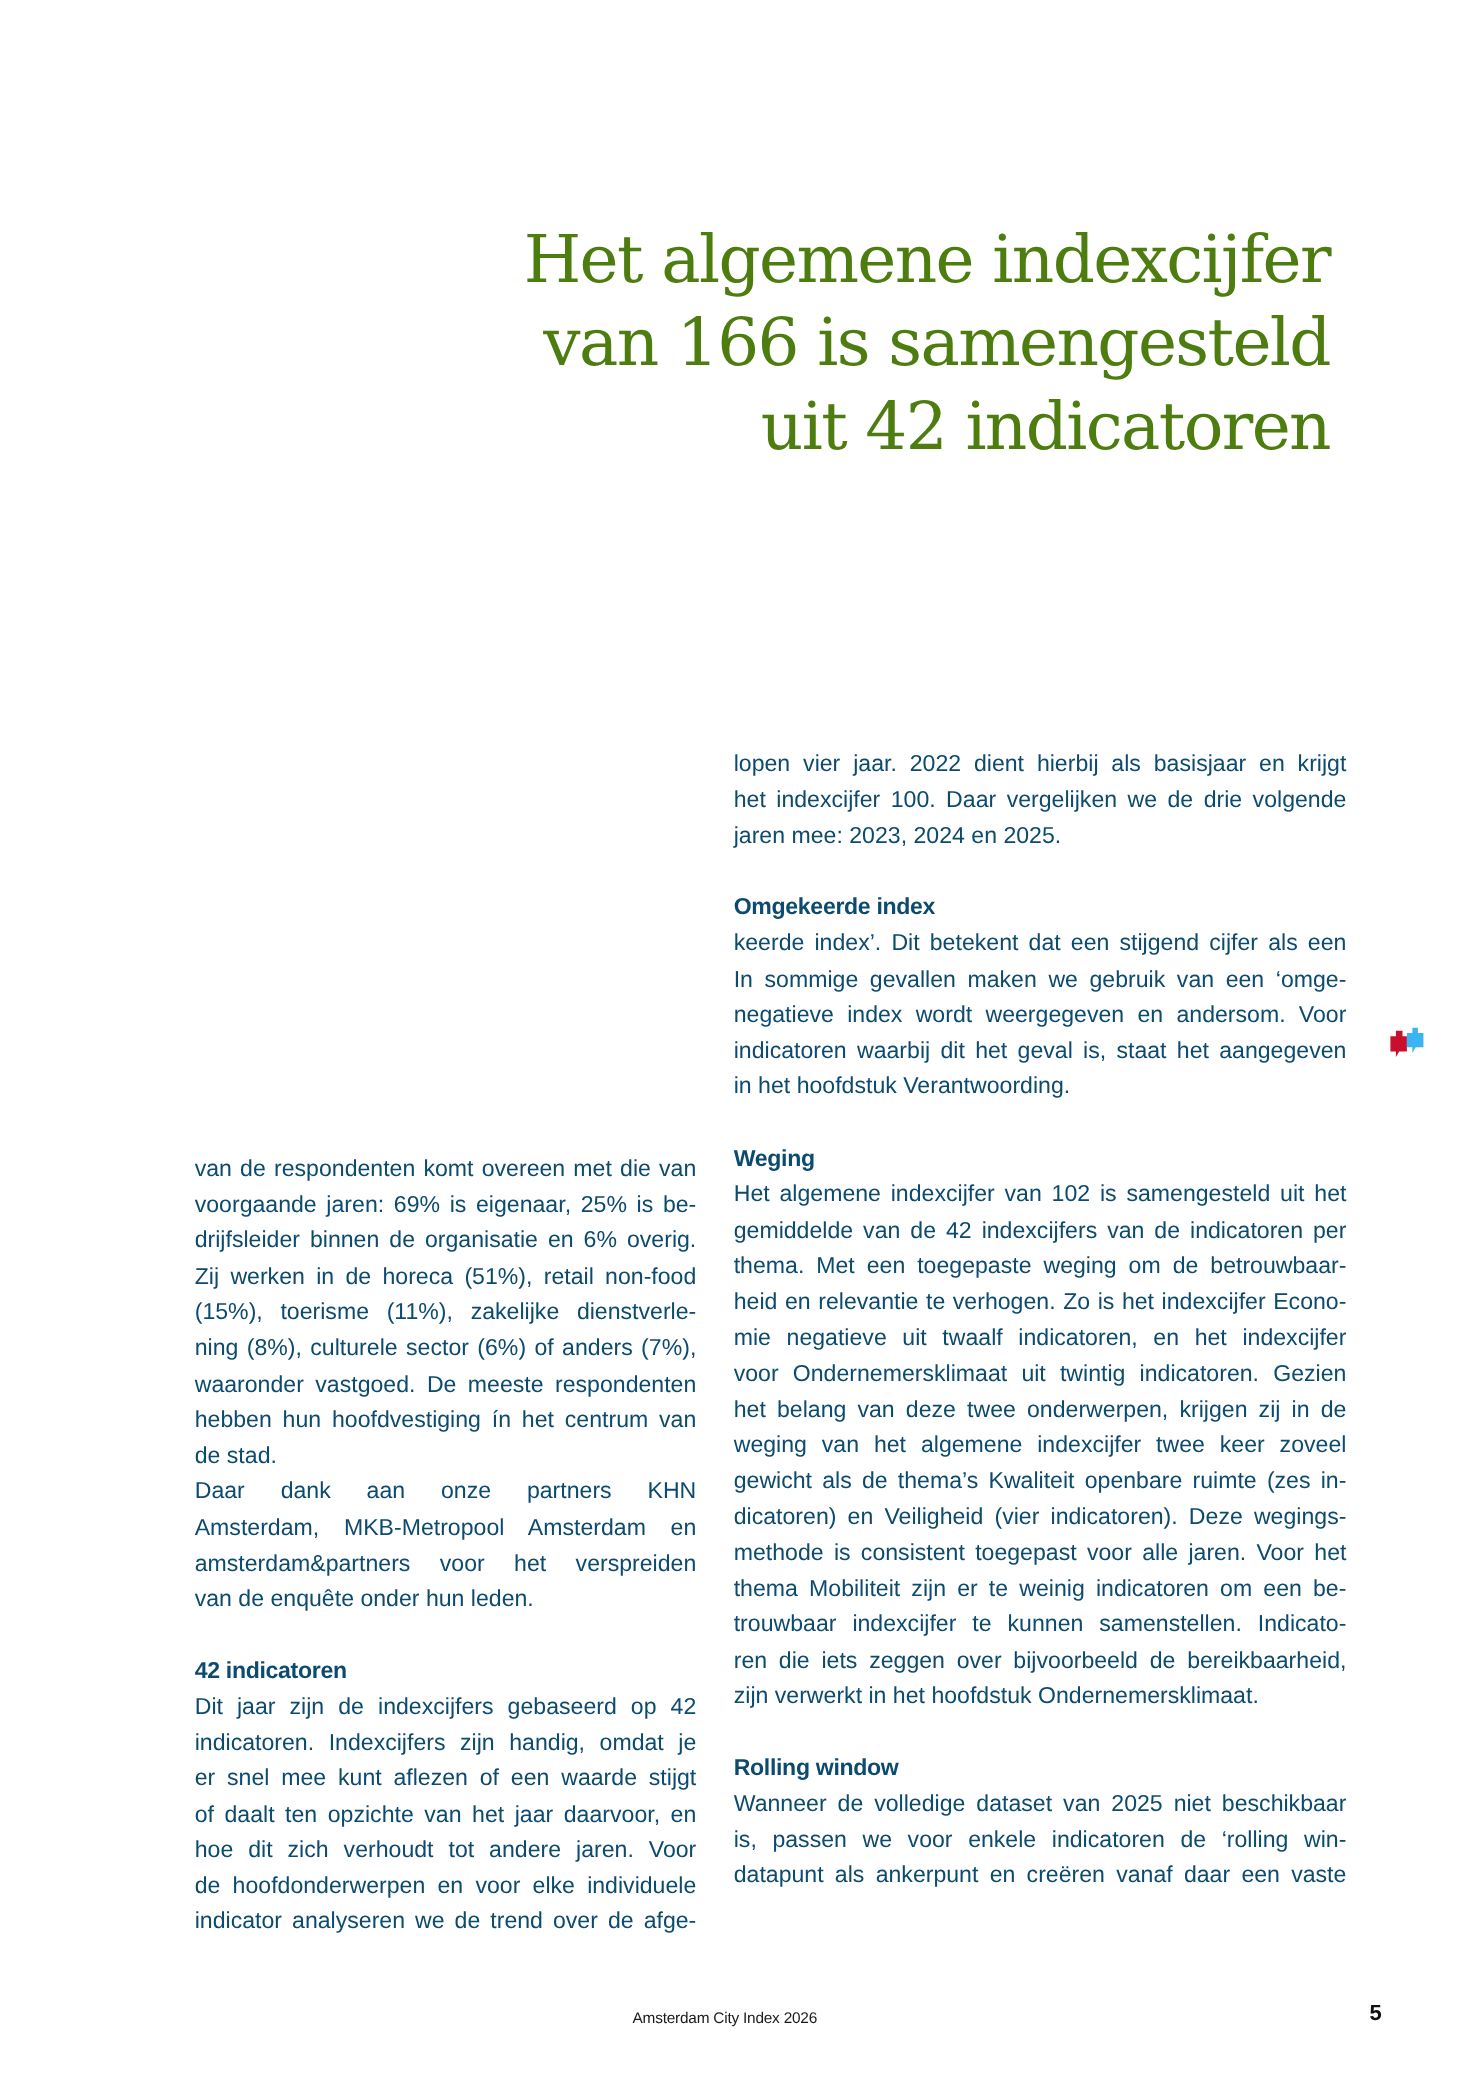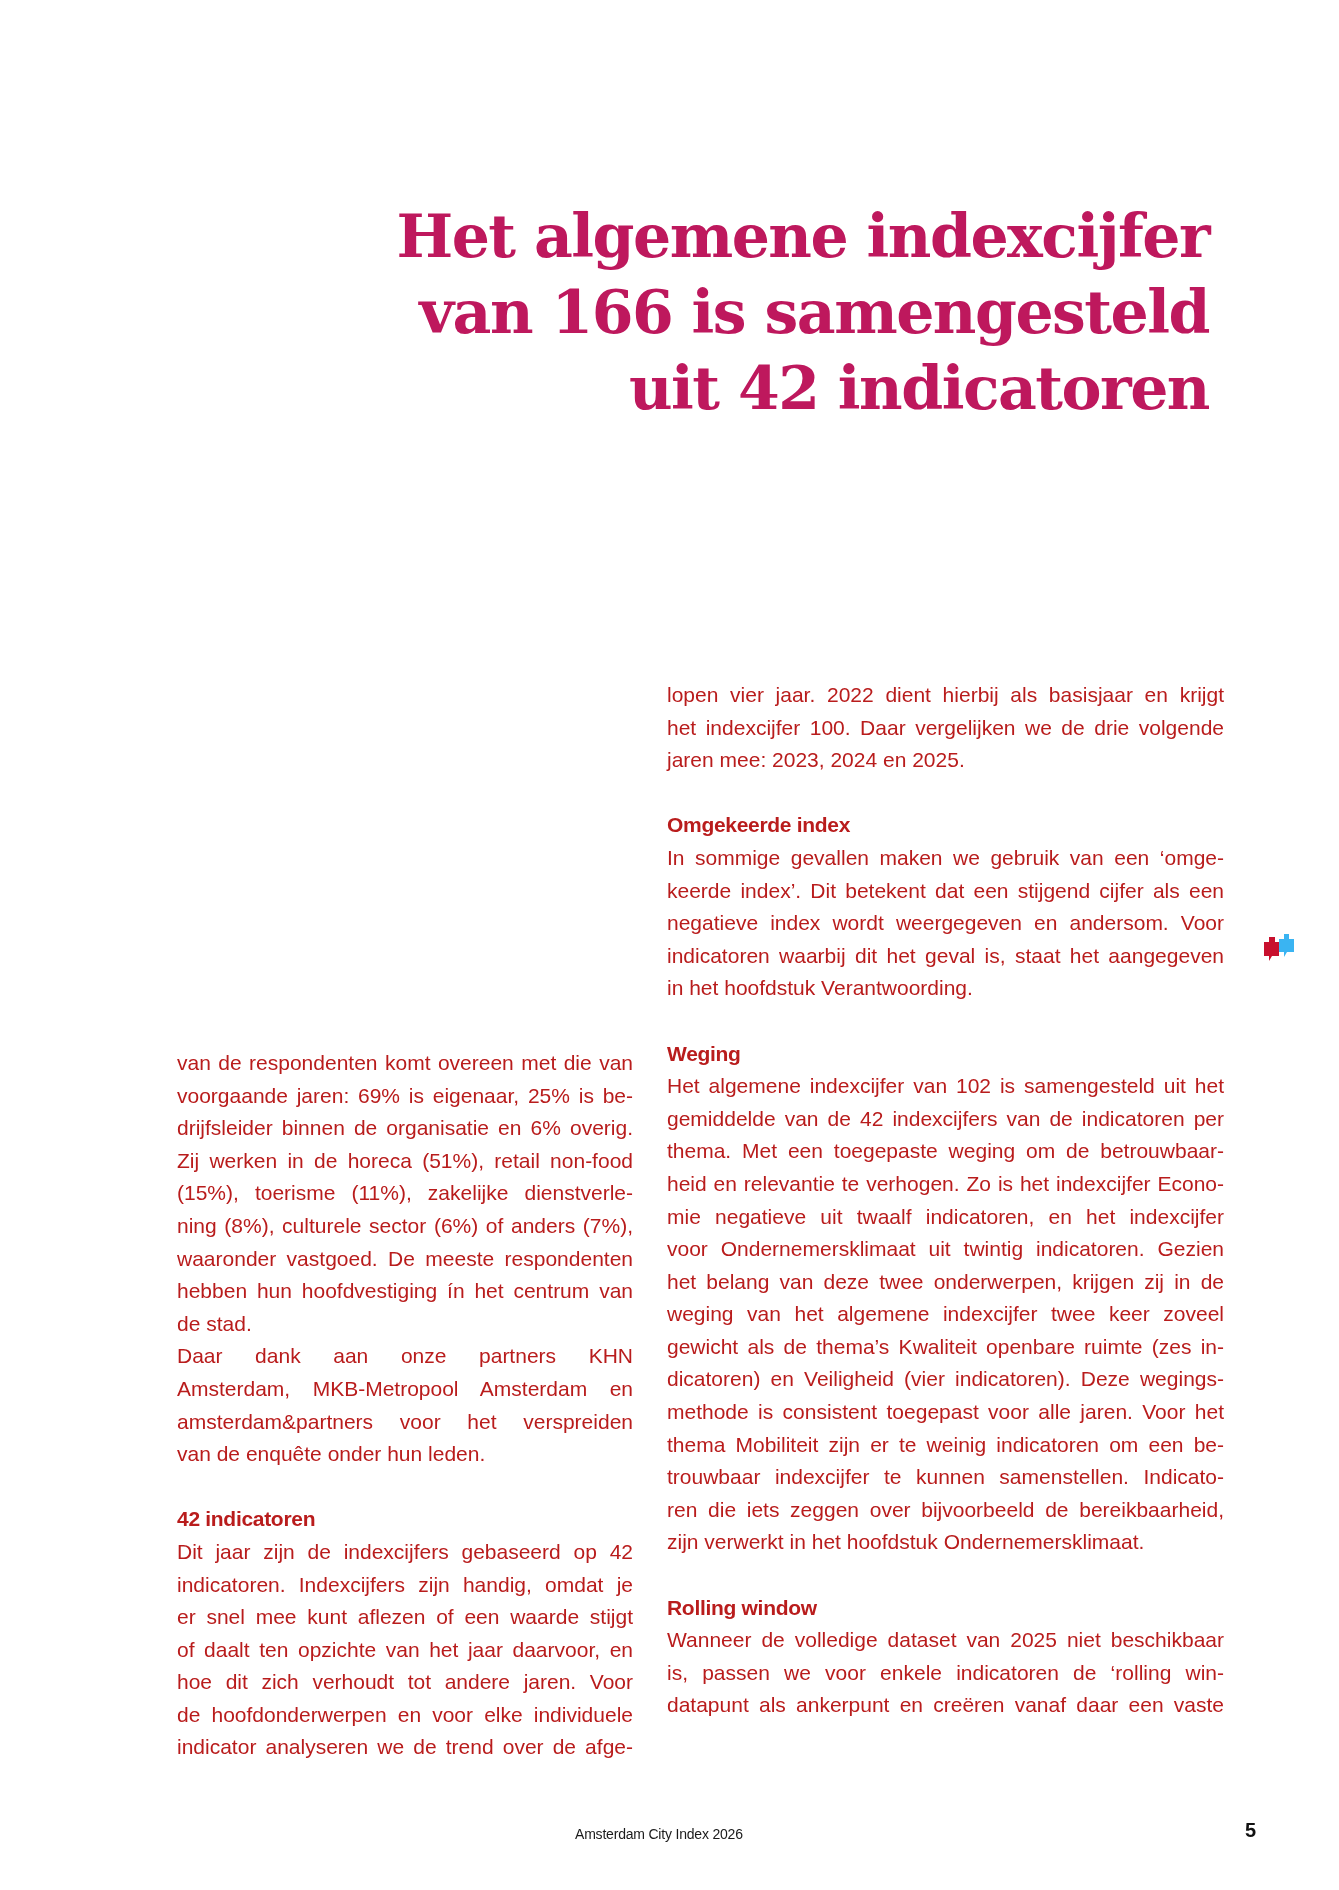--- a/index.html
+++ b/index.html
@@ -5,35 +5,35 @@
     html, body { margin: 0; padding: 0; background: #ffffff; }
     body { width: 1339px; height: 1890px; position: relative; overflow: hidden; }
     .page { position: absolute; left: 0; top: 0; width: 1339px; height: 1890px; background: #fff; }
 
     .title {
       position: absolute;
       right: 130px;
       top: 158px;
       width: 820px;
       text-align: right;
-      color: #be185d;
+      color: #4d7c0f;
       font-family: "DejaVu Serif", "Liberation Serif", serif;
-      font-weight: bold;
+      font-weight: normal;
       font-size: 60px;
       line-height: 76px;
       letter-spacing: -1.5px;
     }
     .title .line { display: block; }
 
     .col {
       position: absolute;
       font-family: "Liberation Sans", "DejaVu Sans", sans-serif;
       font-size: 21px;
       line-height: 32.6px;
-      color: #b91c1c;
+      color: #0c4a6e;
       text-align: justify;
       hyphens: manual;
     }
     .col-left { left: 177px; top: 1047px; width: 456px; }
     .col-right { left: 667px; top: 679px; width: 557px; }
 
     .para { margin: 0; }
     .para .ln { display: block; text-align: justify; text-align-last: justify; }
     .para .ln.last { text-align-last: left; }
     .heading {
@@ -90,22 +90,22 @@
   <div class="col col-right">
     <div class="para">
       <span class="ln">lopen vier jaar. 2022 dient hierbij als basisjaar en krijgt</span>
       <span class="ln">het indexcijfer 100. Daar vergelijken we de drie volgende</span>
       <span class="ln last">jaren mee: 2023, 2024 en 2025.</span>
     </div>
     <div class="gap"></div>
 
     <div class="para">
       <span class="heading">Omgekeerde index</span>
+      <span class="ln">keerde index’. Dit betekent dat een stijgend cijfer als een</span>
       <span class="ln">In sommige gevallen maken we gebruik van een ‘omge-</span>
-      <span class="ln">keerde index’. Dit betekent dat een stijgend cijfer als een</span>
       <span class="ln">negatieve index wordt weergegeven en andersom. Voor</span>
       <span class="ln">indicatoren waarbij dit het geval is, staat het aangegeven</span>
       <span class="ln last">in het hoofdstuk Verantwoording.</span>
     </div>
     <div class="gap"></div>
 
     <div class="para">
       <span class="heading">Weging</span>
       <span class="ln">Het algemene indexcijfer van 102 is samengesteld uit het</span>
       <span class="ln">gemiddelde van de 42 indexcijfers van de indicatoren per</span>

